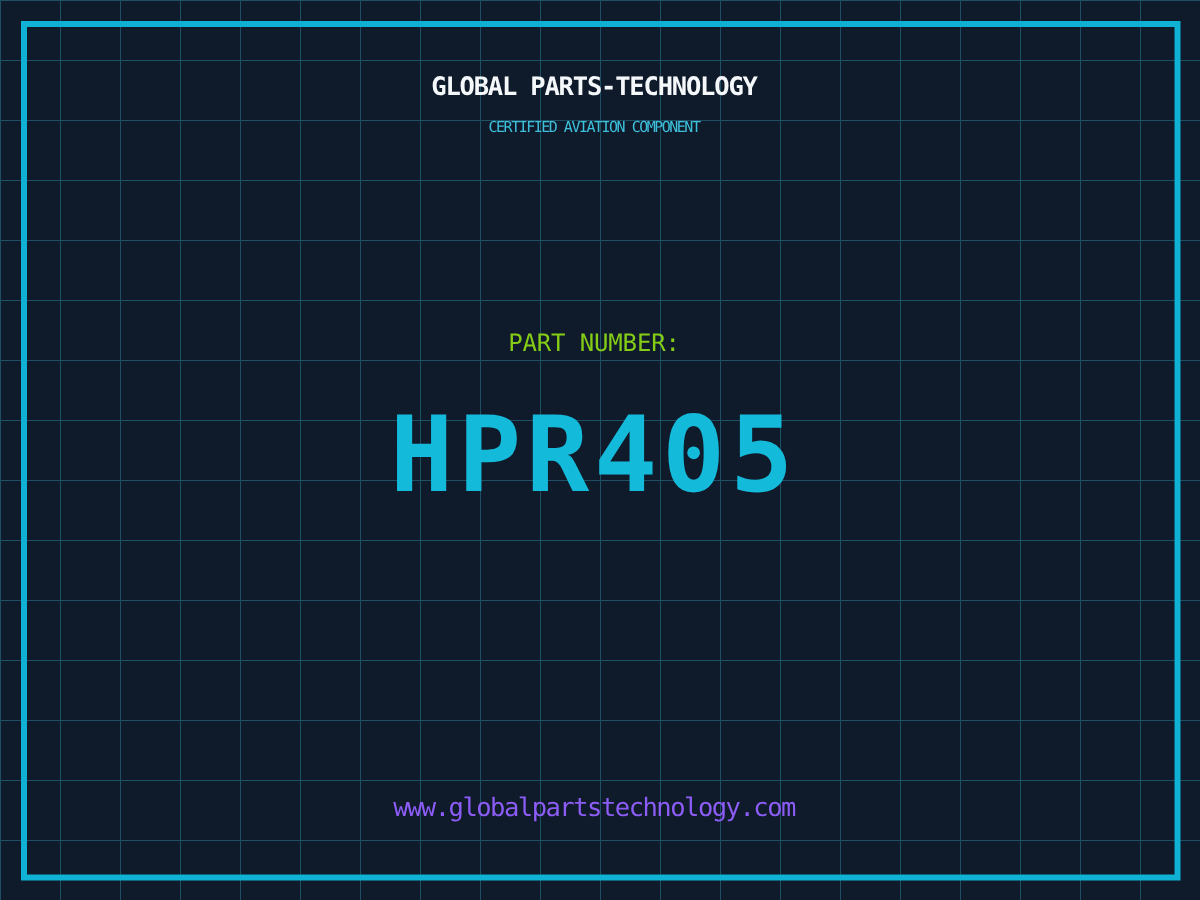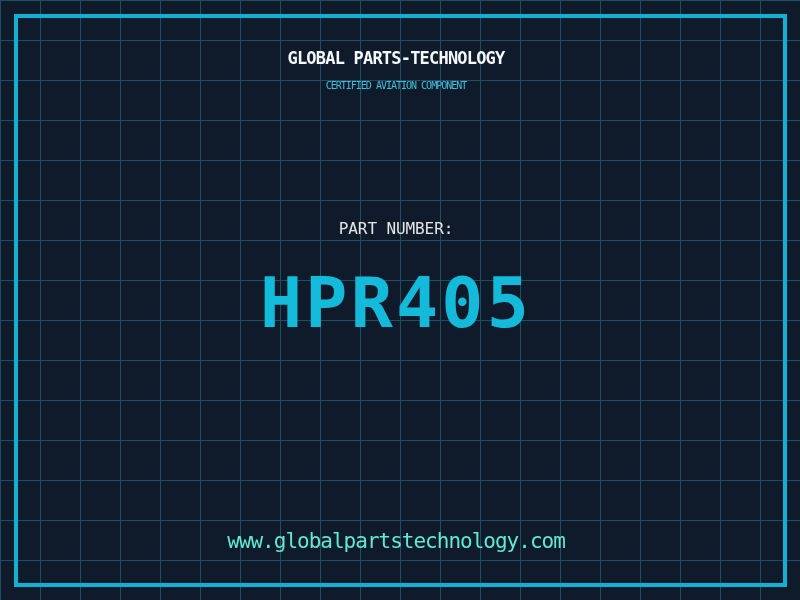--- a/index.html
+++ b/index.html
@@ -51,37 +51,37 @@
     top: 81px;
     font-size: 10px;
     letter-spacing: -1px;
     color: #3ec0dc;
   }
 
   .part-label {
     top: 221px;
     font-size: 16px;
     letter-spacing: -0.1px;
-    color: #e5e5e5;
+    color: #84cc16;
   }
 
   .part-number {
     top: 268px;
     font-size: 70px;
     font-weight: bold;
     letter-spacing: 3.2px;
     color: #14bada;
     text-align: center;
   }
 
   .website {
     top: 531px;
-    font-size: 21px;
+    font-size: 17px;
     letter-spacing: -1px;
-    color: #5eead4;
+    color: #8b5cf6;
   }
 </style>
 </head>
 <body>
 
 <div class="frame"></div>
 
 <div class="txt company-title">GLOBAL PARTS-TECHNOLOGY</div>
 
 <div class="txt subtitle">CERTIFIED AVIATION COMPONENT</div>

